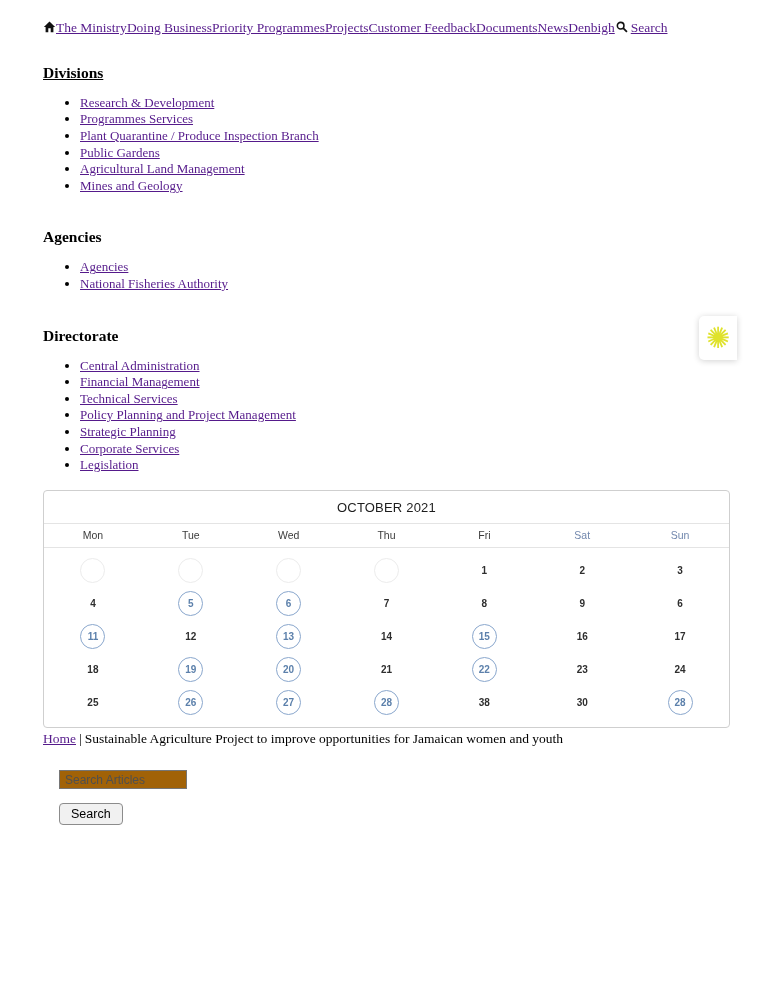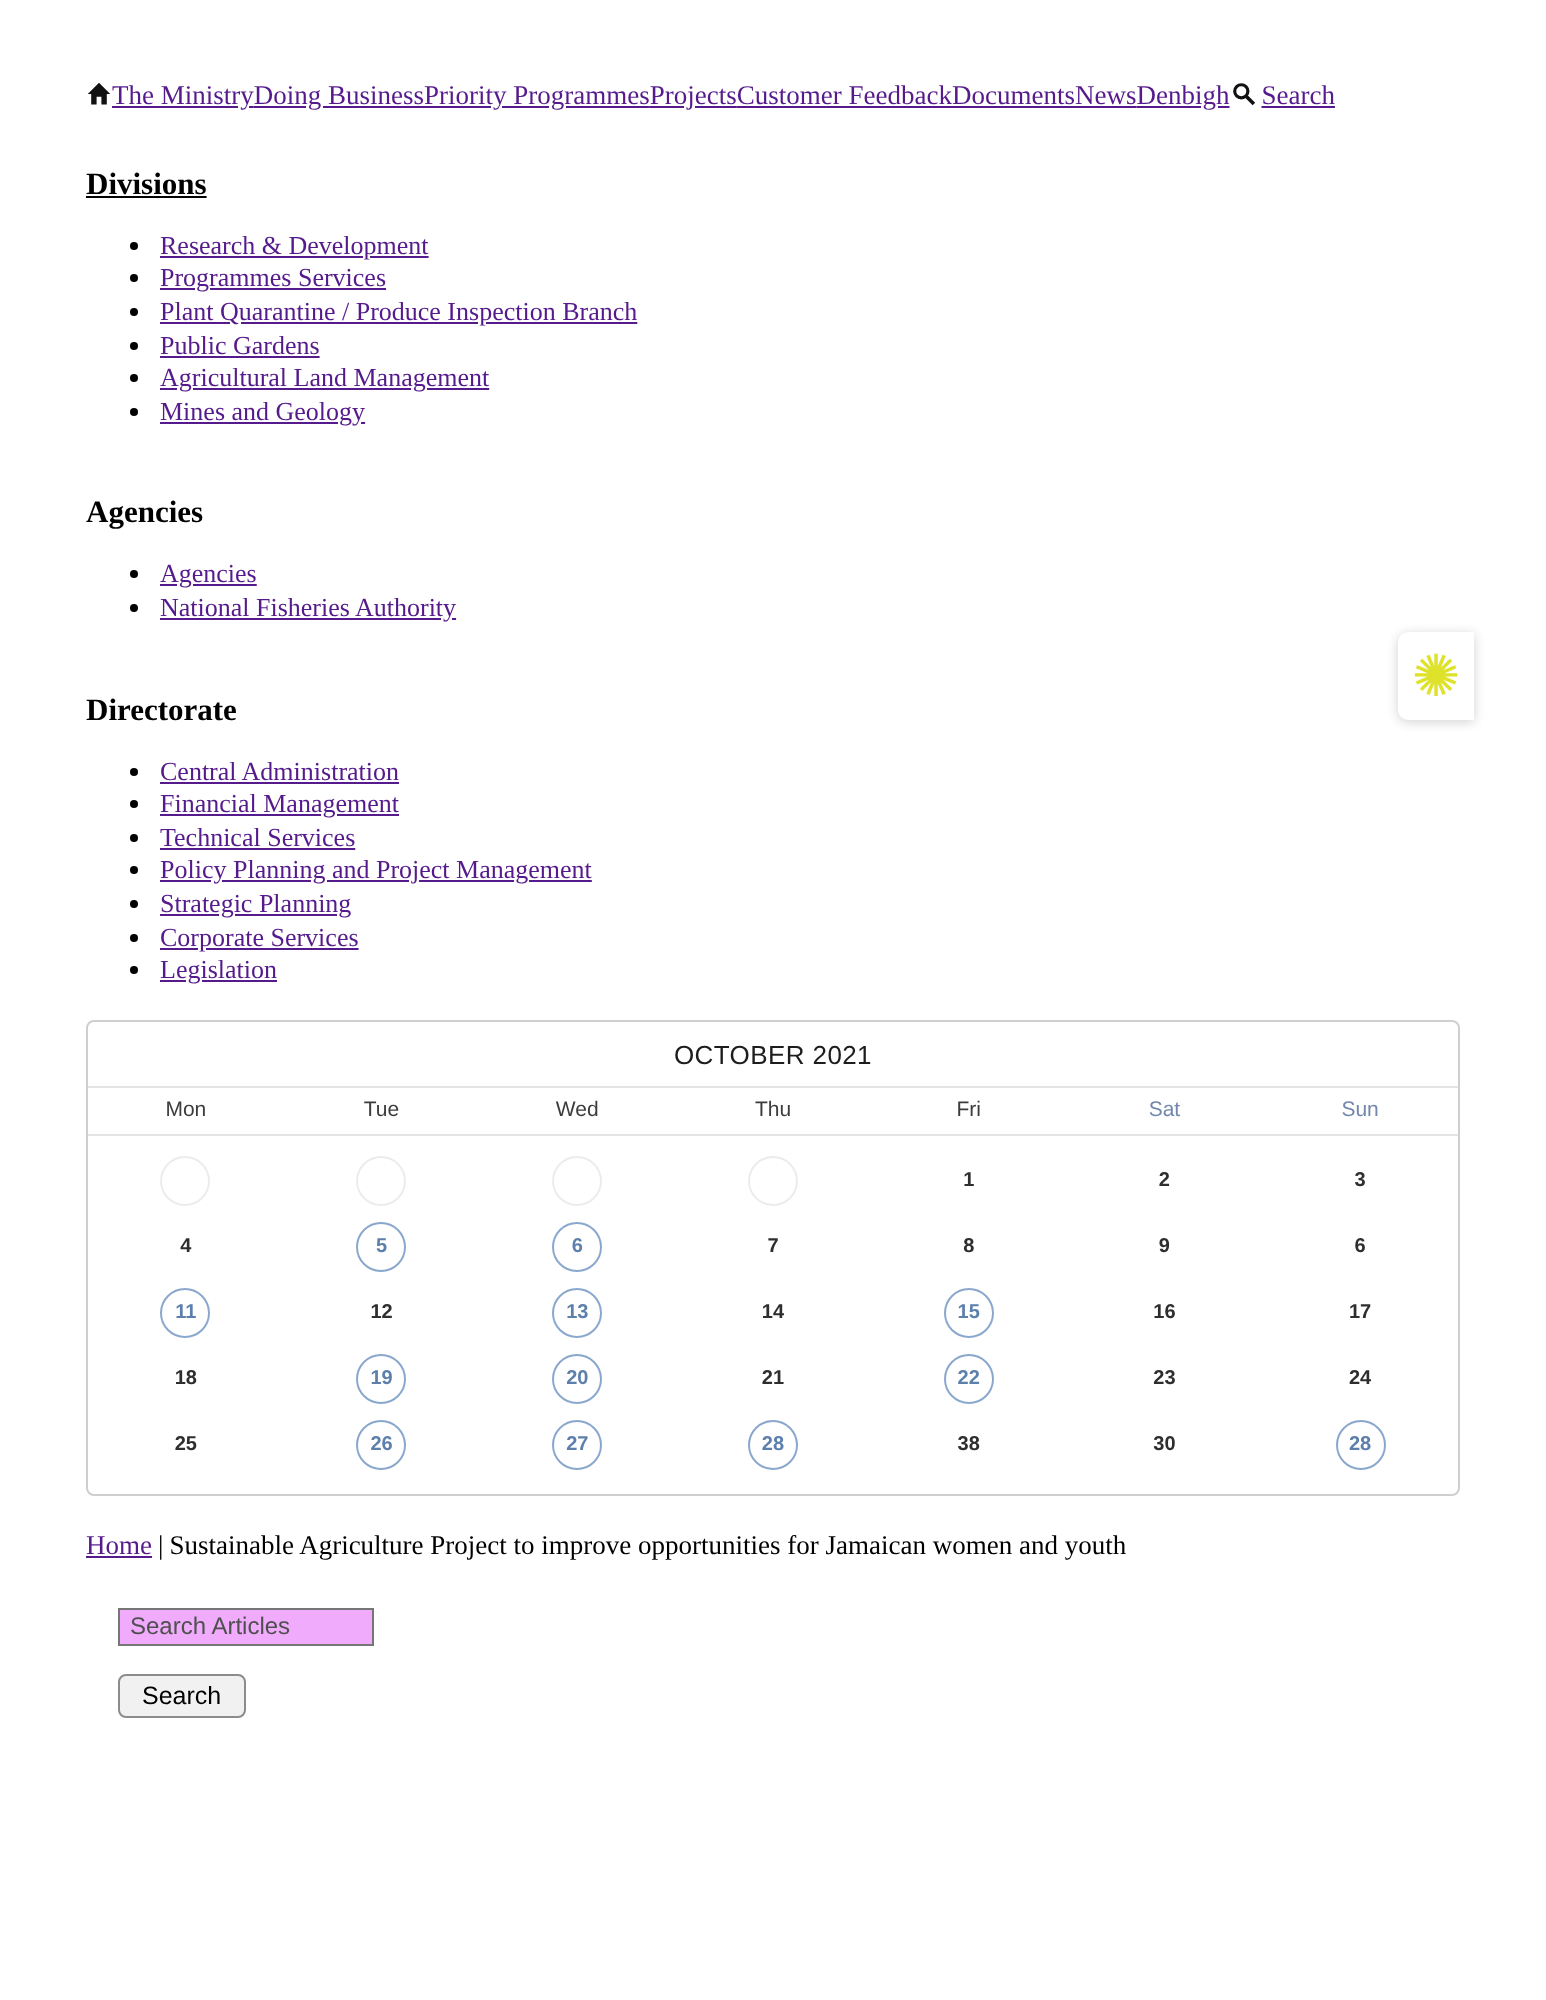--- a/index.html
+++ b/index.html
@@ -6,21 +6,21 @@
   html, body { margin: 0; padding: 0; background: #fff; }
   body {
     width: 773px; min-height: 1000px; position: relative;
     padding: 0 43px;
     font-family: "Liberation Serif", serif;
     color: #000;
   }
   a { color: var(--link, #551A8B); text-decoration: underline; cursor: pointer; }
 
   
-  nav.topnav { margin-top: 40px; font-size: 13.5px; line-height: 1.25; white-space: nowrap; }
+  nav.topnav { margin-top: 20px; font-size: 13.5px; line-height: 1.25; white-space: nowrap; }
   nav.topnav a { display: inline; }
   .home-link { text-decoration: none; }
   .home-link svg { width: 13px; height: 12px; vertical-align: -1px; fill: #111; }
   .searchlink { text-decoration: none; }
   .searchlink svg { width: 12px; height: 12px; vertical-align: -1px; margin-left: 1px; }
   .searchlink .lbl { text-decoration: underline; margin-left: 3px; }
 
   
   main h2 { font-size: 15.5px; font-weight: bold; margin: 34px 0 13px; }
   main h2:first-child { margin-top: 27px; text-decoration: underline; }
@@ -41,28 +41,28 @@
   .num {
     width: 25px; height: 25px; border-radius: 50%;
     display: flex; align-items: center; justify-content: center;
     font-size: 10px; font-weight: bold; color: #2e2e2e;
     border: 1px solid transparent;
   }
   .num.empty { border-color: #ececec; }
   .num.event { border-color: #8aa7cd; color: var(--eventblue, #5c80ab); }
 
   
-  .breadcrumb { margin: 17px 0 0; font-size: 13.5px; }
+  .breadcrumb { margin: 3px 0 0; font-size: 13.5px; }
   .breadcrumb .sep { padding: 0 3px; }
 
   
   .searchform { margin: 23px 0 0 16px; }
   .searchform input {
     width: 128px; height: 19px; border: 1px solid #767676; border-radius: 0;
-    padding: 1px 5px; font: 12px "Liberation Sans", sans-serif; color: #222; background: #f0abfc;
+    padding: 1px 5px; font: 12px "Liberation Sans", sans-serif; color: #222; background: #a16207;
   }
   .searchform input::placeholder { color: #4f4f4f; opacity: 1; }
   .searchform button {
     display: block; margin-top: 14px;
     font: 12.5px "Liberation Sans", sans-serif; color: #000;
     padding: 3px 11px; background: #f1f1f1;
     border: 1px solid #8c8c8c; border-radius: 4px; cursor: pointer;
   }
 
   

